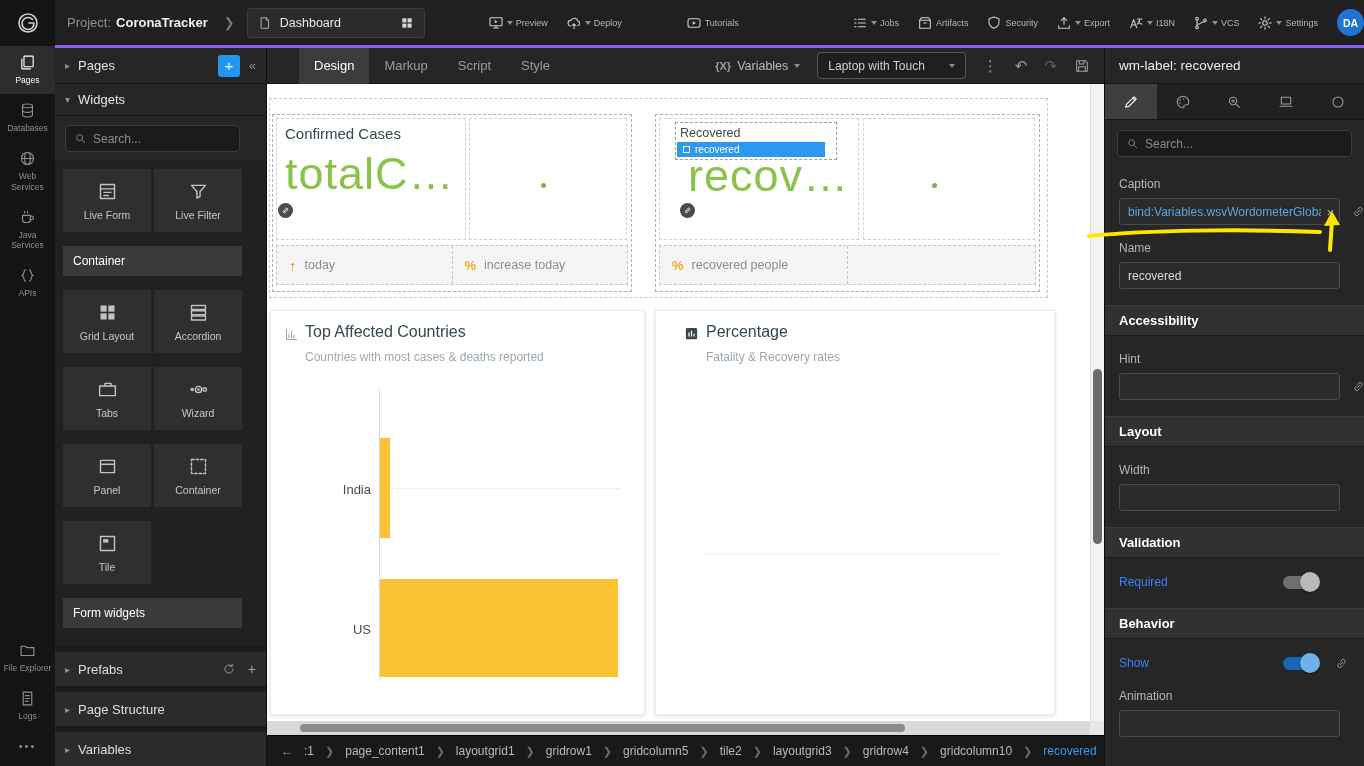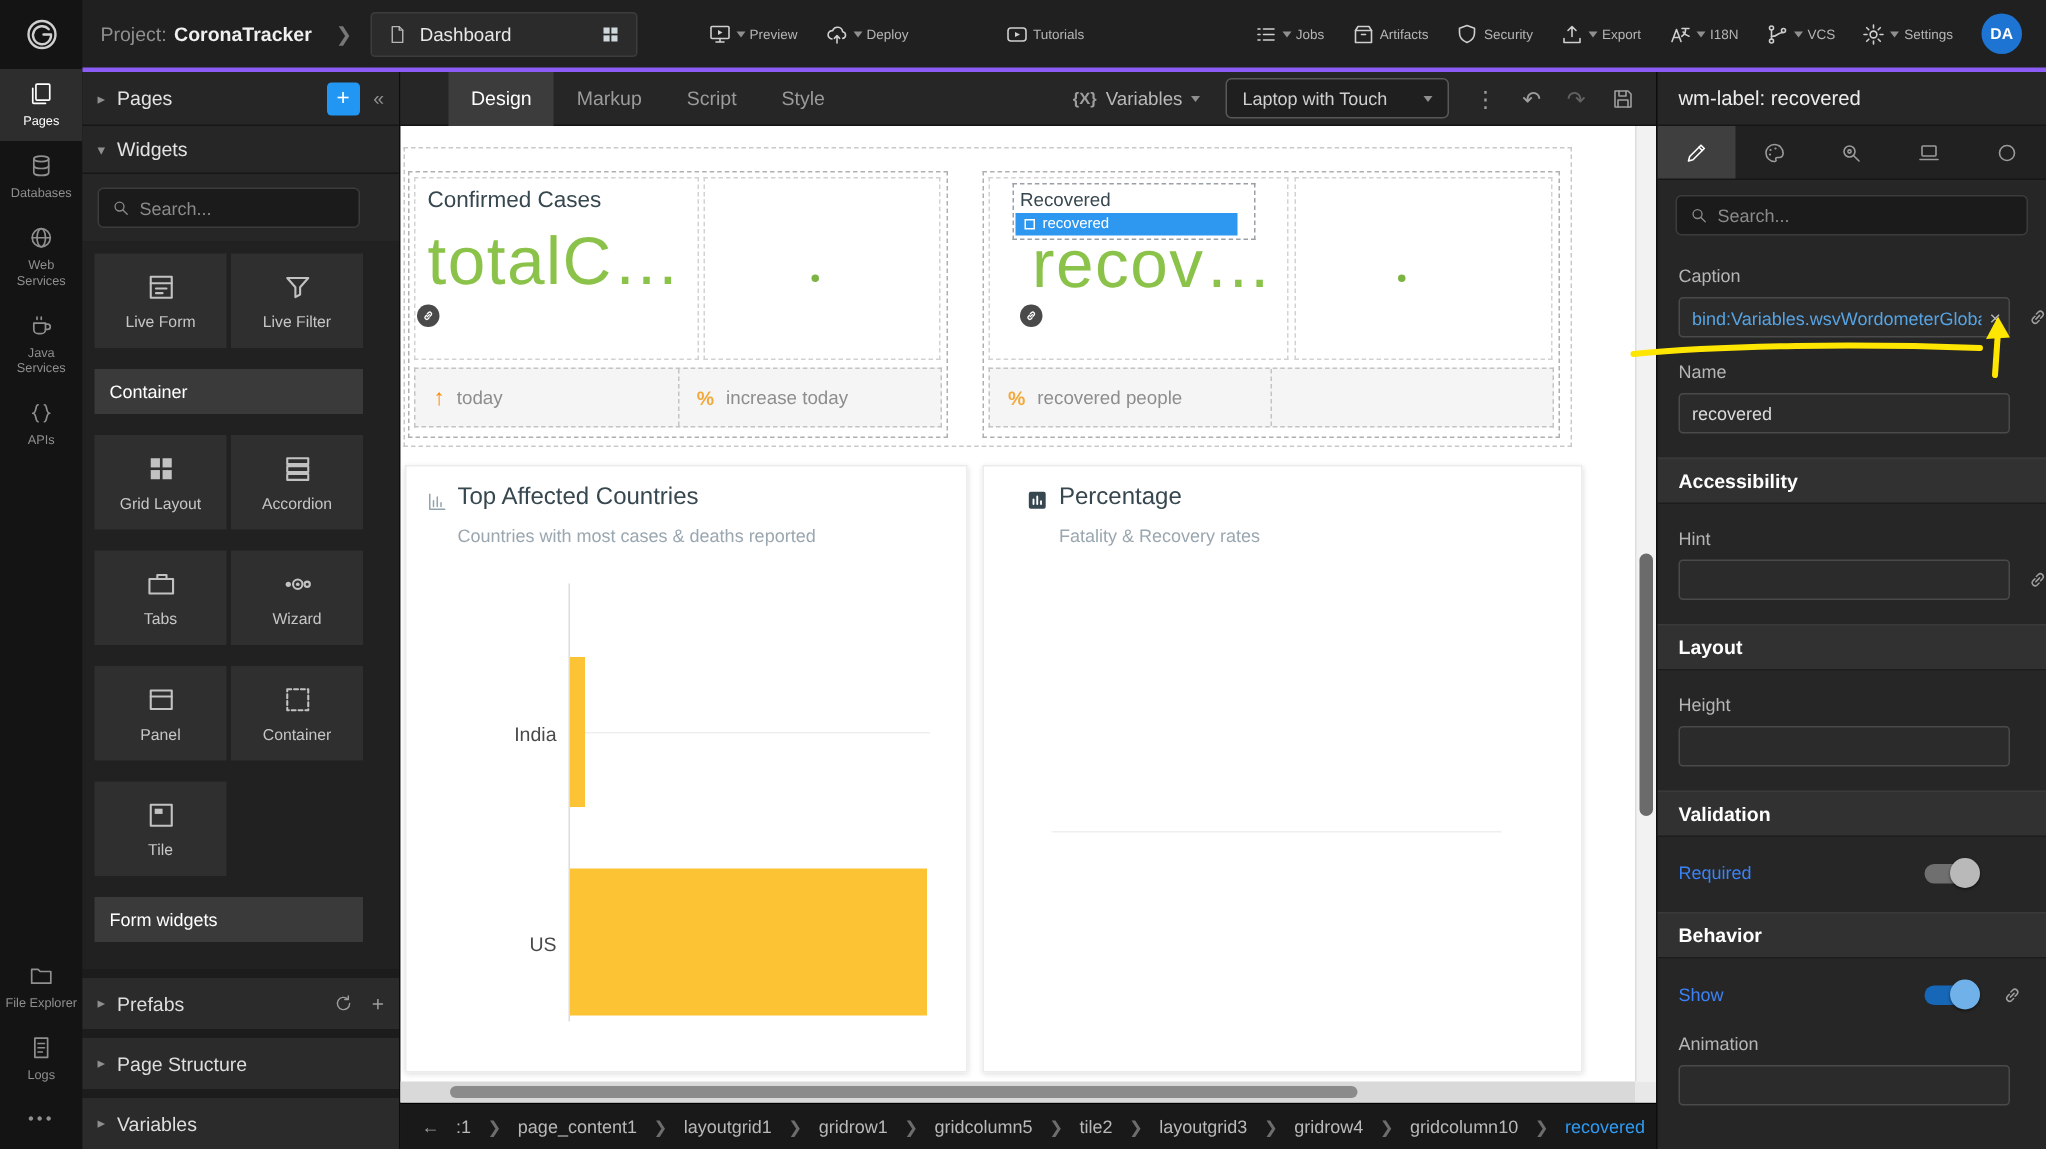--- a/index.html
+++ b/index.html
@@ -26,21 +26,21 @@
 .page-tab{display:flex;align-items:center;gap:8px;background:#2b2b2b;border:1px solid #3c3c3c;border-radius:3px;height:30px;padding:0 10px;width:178px;cursor:pointer}
 .page-tab .ic{width:14px;height:14px;color:#b5b5b5}
 .page-tab .grid{color:#cfd8dc}
 .page-tab .ptname{font-size:12.5px;color:#e8e8e8;flex:1}
 .tb-acts{margin-left:auto;display:flex;align-items:center}
 .tb-act{display:flex;flex-direction:row;align-items:center;gap:3px;cursor:pointer;padding:0 9px}
 .tb-act .lbl{font-size:9px;color:#b5b5b5;white-space:nowrap}
 .tb-ico-row{display:flex;align-items:center;gap:3px}
 .tb-act .ic{width:16px;height:16px;color:#cfcfcf}
 .gap-l{margin-left:46px}.gap-xl{margin-left:95px}
-.avatar{width:27px;height:27px;border-radius:50%;background:#1d74d2;color:#fff;font-size:10.5px;font-weight:bold;display:flex;align-items:center;justify-content:center;margin:0 16px 0 10px;cursor:pointer}
+.avatar{width:27px;height:27px;border-radius:50%;background:#1d74d2;color:#fff;font-size:10.5px;font-weight:bold;display:flex;align-items:center;justify-content:center;margin:0 0 0 10px;cursor:pointer}
 .workrow{flex:1;display:flex;min-height:0}
 
 .leftpanel{width:212px;background:#1c1c1c;display:flex;flex-direction:column;flex-shrink:0;border-right:1px solid #0d0d0d}
 .lp-row{height:36px;display:flex;align-items:center;padding:0 10px;background:#262626;border-bottom:1px solid #161616;font-size:13px;color:#e3e3e3;flex-shrink:0}
 .lp-row.sub{height:32px}
 .tri{color:#8f8f8f;font-size:10px;margin-right:8px}
 .lp-plus{margin-left:auto;width:22px;height:22px;border-radius:3px;background:#2196f3;color:#fff;font-size:15px;line-height:1;display:flex;align-items:center;justify-content:center;cursor:pointer}
 .lp-collapse{color:#8f8f8f;margin-left:9px;font-size:13px;cursor:pointer}
 .lp-search{padding:9px 26px 9px 10px;background:#262626;flex-shrink:0}
 .searchbox{height:27px;background:#1b1b1b;border:1px solid #3c3c3c;border-radius:4px;display:flex;align-items:center;padding:0 8px;gap:6px}
@@ -777,21 +777,21 @@
             <span class="linkslot">
                 <svg class="ic">
                   <use href="#i-link"></use>
                 </svg>
               </span>
           </div>
         </div>
 
         <div class="sechead">Layout</div>
         <div class="field">
-          <div class="flabel">Height</div>
+          <div class="flabel">Width</div>
           <div class="frow">
               <span class="inwrap"><input class="finput plain" style=""></span>
             </div>
         </div>
 
         <div class="sechead">Validation</div>
         <div class="trow">
           <span class="flabel2">Required</span>
           <span class="switch">
               <span class="knob"></span>

